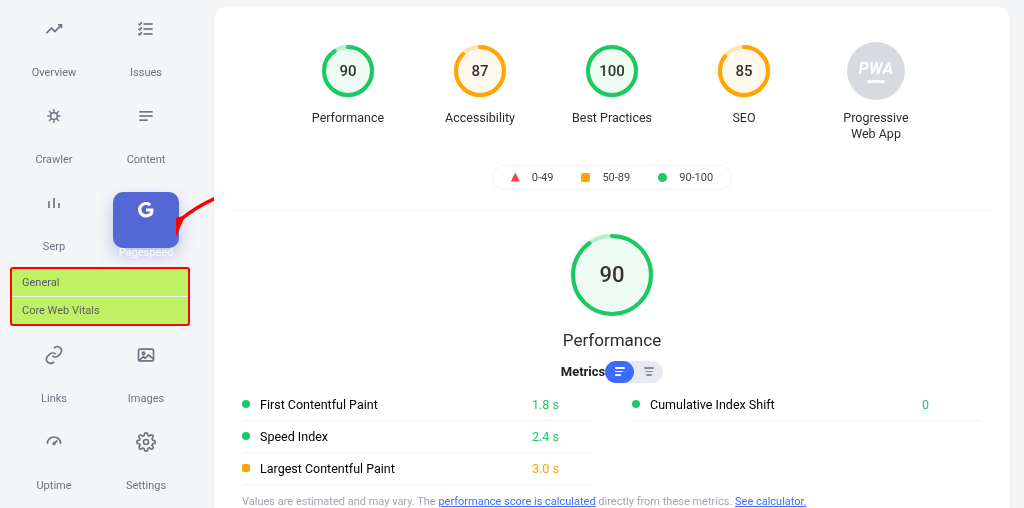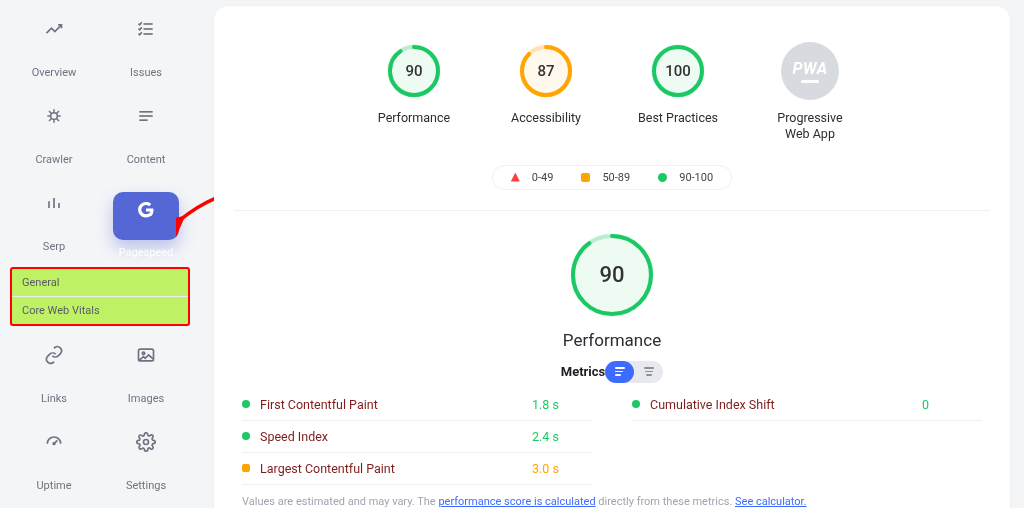--- a/index.html
+++ b/index.html
@@ -28,21 +28,21 @@
   .nav-item {
     display: flex; flex-direction: column; align-items: center;
     gap: 6px; cursor: pointer; width: 70px;
   }
   .nav-item .icon { width: 22px; height: 22px; color: #6e7380; display:flex; align-items:center; justify-content:center; }
   .nav-item .label { font-size: 11px; color: #6e7380; margin-top: 20px; }
   .nav-item.active {
     background: #5567d5;
     border-radius: 10px;
     padding: 8px 4px;
-    width: 66px; height: 48px;
+    width: 66px; height: 56px;
     box-shadow: 0 8px 16px rgba(85,103,213,.35);
   }
   .nav-item.active .icon { color: #fff; }
   .nav-item.active .label { color: #fff; }
 
   .subnav {
     margin-top: 14px;
     border: 2px solid #ff0000;
     background: #bef264;
     border-radius: 3px;
@@ -123,21 +123,21 @@
   .lines.grey span{ background:#8a8f99; }
   .lines.grey.center{ align-items:center; }
 
   .metrics-grid {
     margin: 6px 28px 0 28px;
     display:grid; grid-template-columns: 1fr 1fr;
     column-gap: 40px;
   }
   .metric-row { display:flex; align-items:center; border-bottom:1px solid #eef0f4; padding:8px 0; }
   .metric-row .bullet { width:8px; height:8px; border-radius:50%; margin-right:10px; flex:0 0 auto; }
-  .metric-row .name { flex:1; font-size:12.5px; color:#7f1d1d; }
+  .metric-row .name { flex:1; font-size:12.5px; color:#000000; }
   .metric-row .val { font-size:12.5px; width:60px; text-align:left; }
   .g { color:#1bc964; } .o { color:#ffa400; }
 
   .footnote { margin: 10px 28px 0 28px; font-size:11px; color:#a0a4af; }
   .footnote a { color:#3d6bff; cursor:pointer; text-decoration:underline; }
 </style>
 </head>
 <body>
 
 <div class="layout">
@@ -291,20 +291,28 @@
         </div>
         <div class="score-col">
           <div class="ring-wrap"><svg width="58" height="58" viewBox="0 0 58 58">
     <circle cx="29" cy="29" r="27" fill="#edfbf3"></circle>
     <circle cx="29" cy="29" r="24" fill="none" stroke="#1bc964" stroke-opacity=".25" stroke-width="4"></circle>
     <circle cx="29" cy="29" r="24" fill="none" stroke="#1bc964" stroke-width="4" stroke-linecap="round" stroke-dasharray="150.79644737231007" stroke-dashoffset="0" transform="rotate(-90 29 29)"></circle>
   </svg><span class="value">100</span></div>
           <div class="ring-label">Best Practices</div>
         </div>
         <div class="score-col">
+          <div class="ring-wrap"><svg width="58" height="58" viewBox="0 0 58 58">
+    <circle cx="29" cy="29" r="27" fill="#fff8ec"></circle>
+    <circle cx="29" cy="29" r="24" fill="none" stroke="#ffa400" stroke-opacity=".25" stroke-width="4"></circle>
+    <circle cx="29" cy="29" r="24" fill="none" stroke="#ffa400" stroke-width="4" stroke-linecap="round" stroke-dasharray="150.79644737231007" stroke-dashoffset="22.619467105846514" transform="rotate(-90 29 29)"></circle>
+  </svg><span class="value">85</span></div>
+          <div class="ring-label">SEO</div>
+        </div>
+        <div class="score-col">
           <div class="badge-disc">
   <span class="pwa-text">PWA</span>
             <span class="bar"></span>
           </div>
   <div class="ring-label" style="white-space:pre-line">Progressive
 Web App</div>
         </div>
       </div>
 
     <div class="legend">

